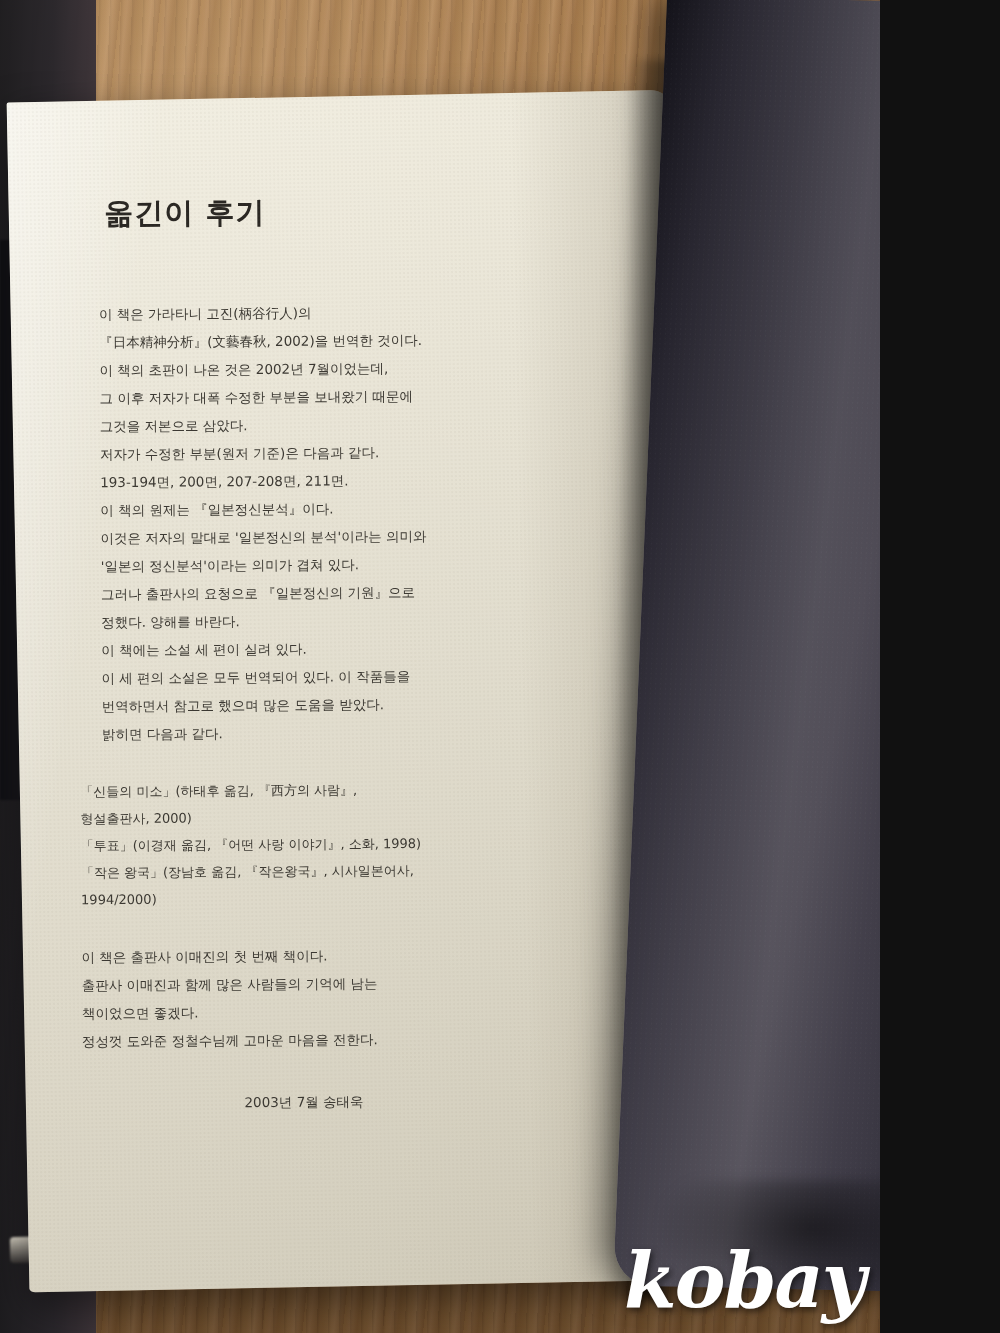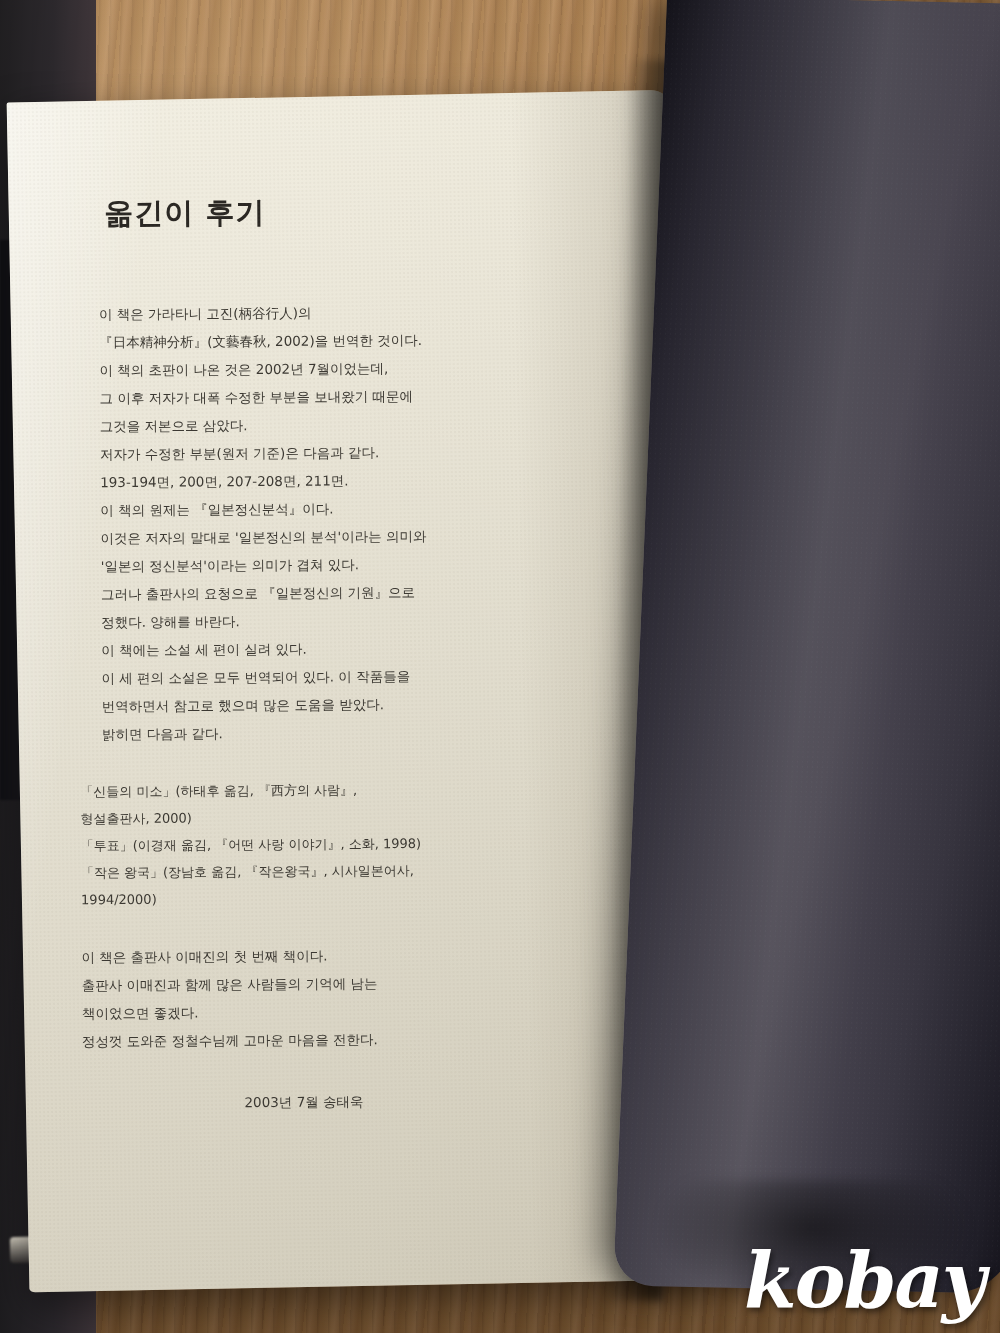--- a/index.html
+++ b/index.html
@@ -5,21 +5,21 @@
   html, body {
     margin: 0;
     padding: 0;
     background: #111;
   }
   body {
     font-family: "DejaVu Sans", "Liberation Sans", sans-serif;
   }
   #scene {
     position: relative;
-    width: 1000px;
+    width: 880px;
     height: 1333px;
     overflow: hidden;
     background: #6b5236;
   }
 
   
   .desk {
     position: absolute;
     inset: 0;
     background:

